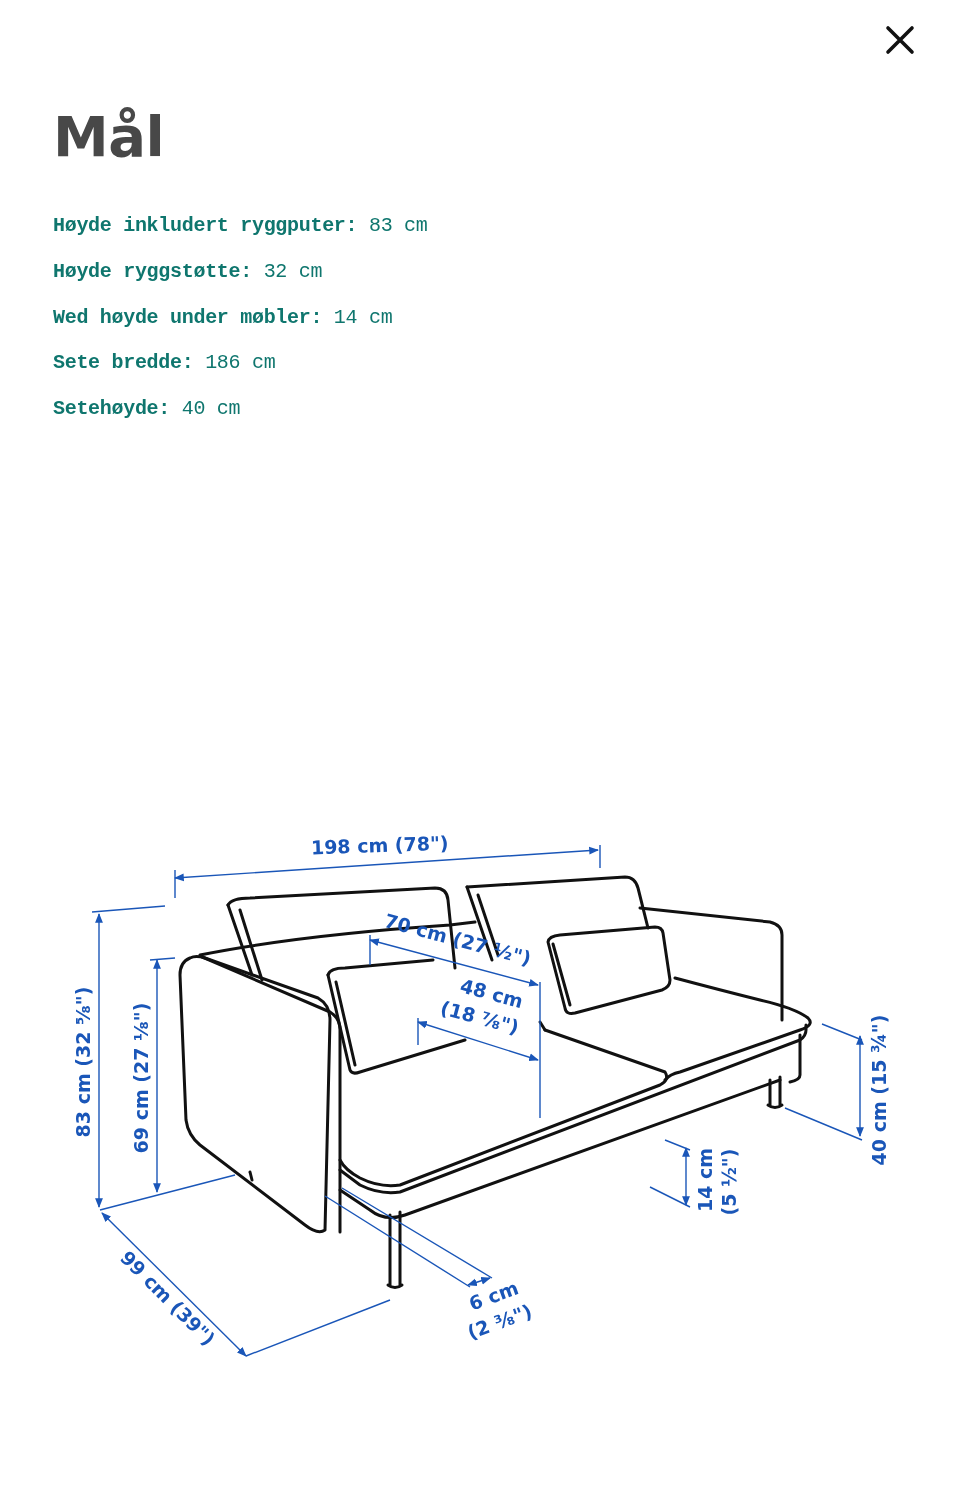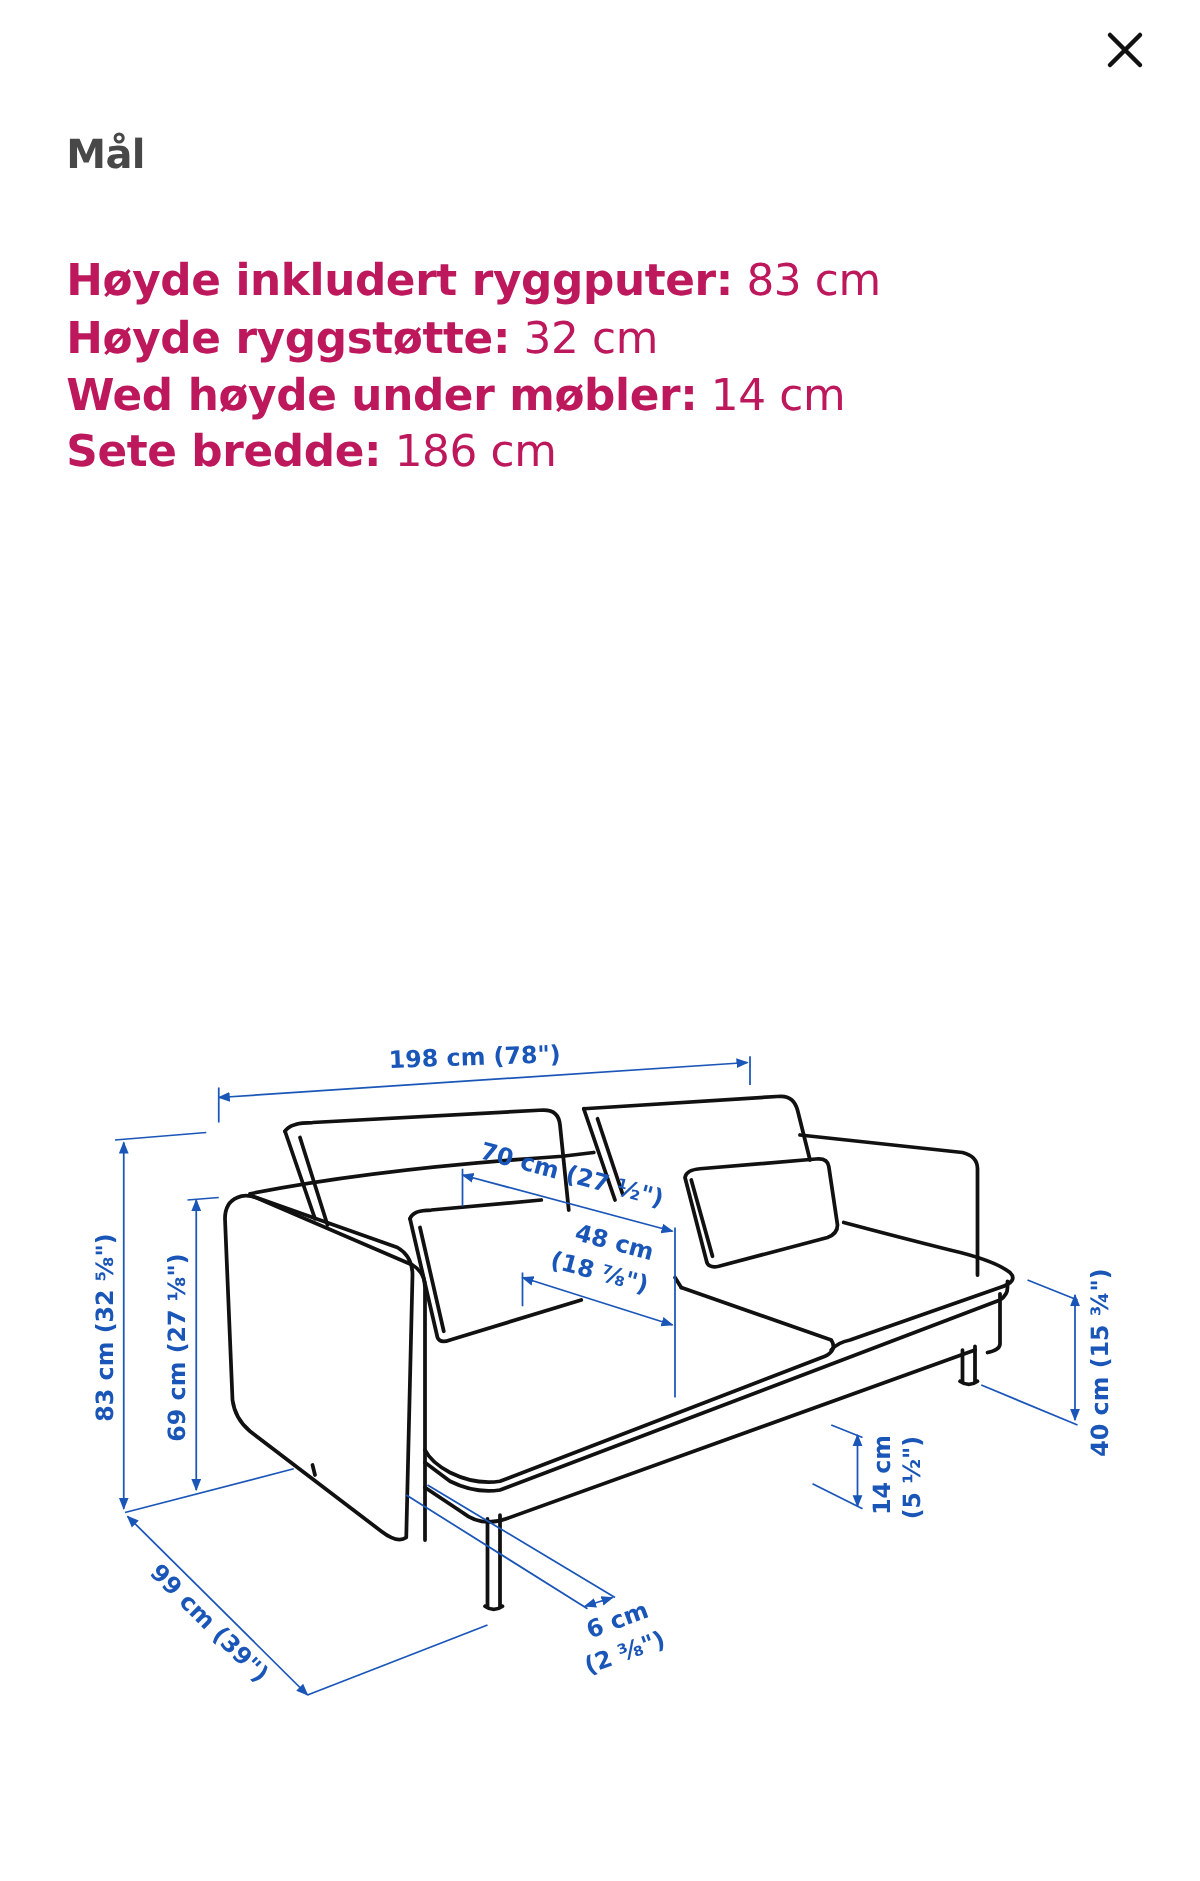--- a/index.html
+++ b/index.html
@@ -1,23 +1,23 @@
 <!DOCTYPE html>
 <html><head>
   <meta charset="utf-8">
   <style>
     html, body { margin: 0; padding: 0; background: #ffffff; }
     body { width: 960px; height: 1505px; position: relative; overflow: hidden;
            font-family: "DejaVu Sans", "Liberation Sans", sans-serif; color: #484848; }
     .close-btn { position: absolute; left: 876px; top: 16px; width: 48px; height: 48px;
                  display: flex; align-items: center; justify-content: center; cursor: pointer; }
-    .title { position: absolute; left: 53px; top: 104px; margin: 0; font-size: 32px;
+    .title { position: absolute; left: 53px; top: 104px; margin: 0; font-size: 56px;
              font-weight: bold; color: #484848; letter-spacing: -0.5px; }
     .specs { position: absolute; left: 53px; top: 203px; margin: 0; padding: 0; list-style: none; }
-    .spec-row { font-size: 35px; line-height: 45.8px; color: #be185d; white-space: nowrap; letter-spacing: -0.3px; }
+    .spec-row { font-size: 20px; line-height: 45.8px; color: #0f766e; white-space: nowrap; letter-spacing: -0.3px; font-family: Liberation Mono, monospace; }
     .spec-label { font-weight: bold; }
     .spec-value { font-weight: normal; }
     .diagram { position: absolute; left: 0; top: 800px; width: 960px; height: 600px; }
     .dim-text { font-family: "DejaVu Sans", "Liberation Sans", sans-serif; font-weight: bold;
                 fill: #1a56b8; font-size: 19px; }
     .dim-line { stroke: #1a56b8; stroke-width: 1.4; fill: none; }
     .sofa-line { stroke: #111; stroke-width: 3; fill: none; stroke-linecap: round; stroke-linejoin: round; }
   </style>
 </head>
 <body>
@@ -28,20 +28,21 @@
   </svg>
 </div>
 
 <h1 class="title">Mål</h1>
 
 <ul class="specs">
   <li class="spec-row"><span class="spec-label">Høyde inkludert ryggputer:</span><span class="spec-value"> 83 cm</span></li>
   <li class="spec-row"><span class="spec-label">Høyde ryggstøtte:</span><span class="spec-value"> 32 cm</span></li>
   <li class="spec-row"><span class="spec-label">Wed høyde under møbler:</span><span class="spec-value"> 14 cm</span></li>
   <li class="spec-row"><span class="spec-label">Sete bredde:</span><span class="spec-value"> 186 cm</span></li>
+  <li class="spec-row"><span class="spec-label">Setehøyde:</span><span class="spec-value"> 40 cm</span></li>
 </ul>
 
 <svg class="diagram" viewBox="0 800 960 600" width="960" height="600">
   <defs>
     <marker id="arr" viewBox="0 0 10 10" refX="9" refY="5" markerWidth="7" markerHeight="7" orient="auto-start-reverse">
       <path d="M0 1 L10 5 L0 9 z" fill="#1a56b8"></path>
     </marker>
   </defs>
 
   <g>

